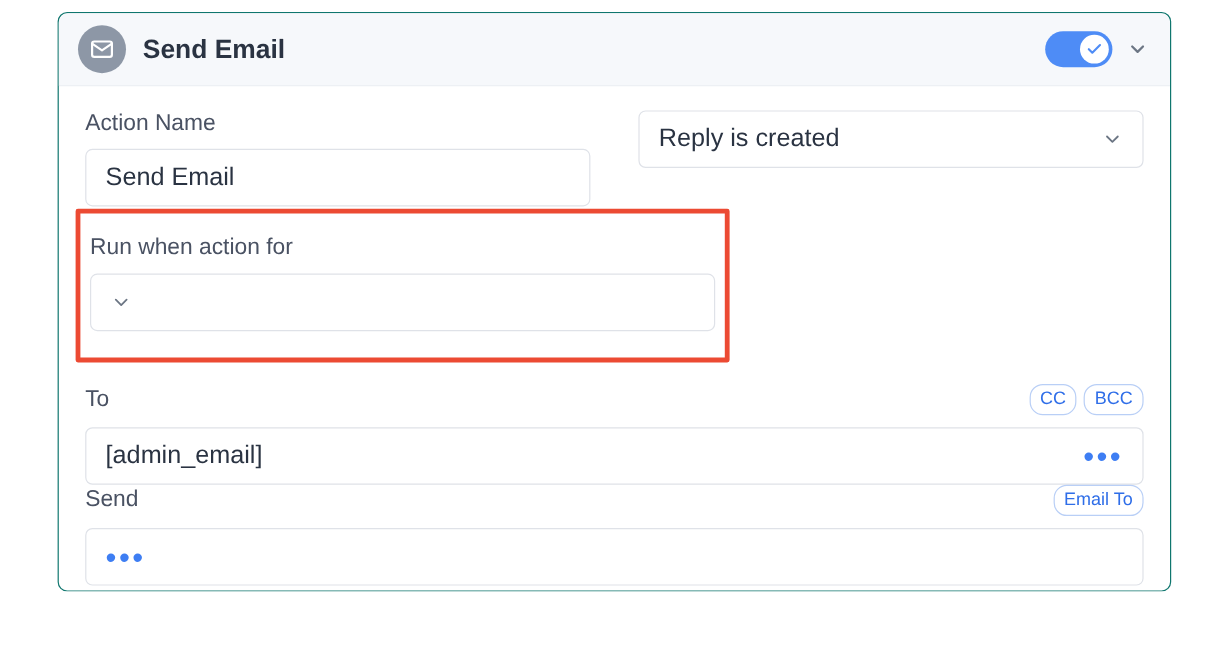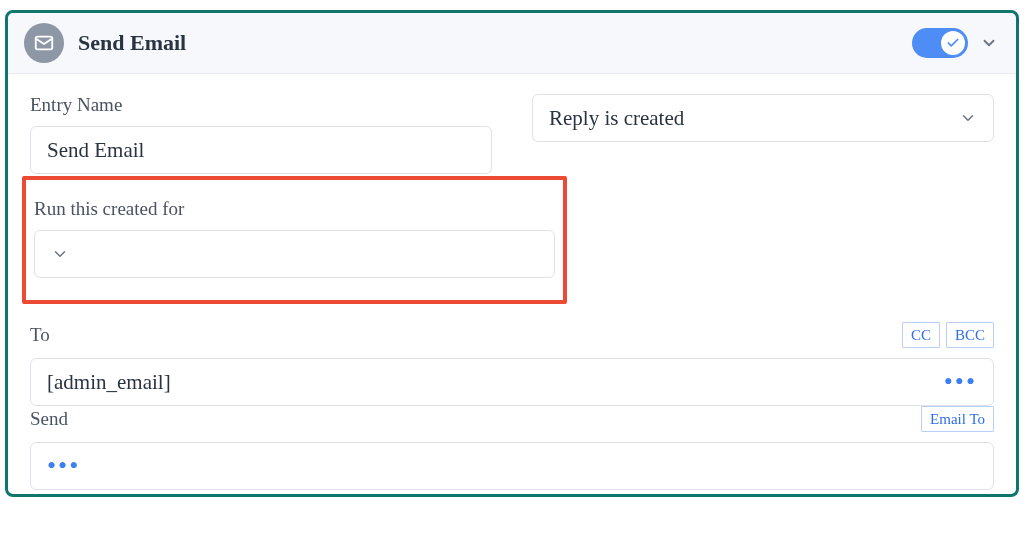--- a/index.html
+++ b/index.html
@@ -4,26 +4,25 @@
 <style>
   * { box-sizing: border-box; }
   html, body {
     margin: 0;
     padding: 0;
     font-family: -apple-system, BlinkMacSystemFont, "Segoe UI", Helvetica, Arial, sans-serif;
     color: #2a3342;
     background: #fff;
   }
   .panel {
-    width: 1014px;
+    width: 928px;
     margin: 10px auto 0 auto;
-    border: 3px solid #0f766e;
+    border: 1px solid #0f766e;
     border-radius: 8px;
     overflow: visible;
-    font-family: Liberation Serif, serif;
   }
   .panel-header {
     display: flex;
     align-items: center;
     padding: 10px 16px;
     background: #f6f8fb;
     border-bottom: 1px solid #e7eaef;
     border-radius: 8px 8px 0 0;
   }
   .icon-circle {
@@ -145,21 +144,21 @@
 
   .pill-group {
     display: flex;
     gap: 6px;
     align-items: center;
   }
   .pill {
     border: 1px solid #b9cff6;
     color: #2f6ee8;
     background: #fff;
-    border-radius: 1px;
+    border-radius: 11px;
     padding: 2px 8px;
     font-size: 15px;
     line-height: 20px;
     cursor: pointer;
     white-space: nowrap;
   }
 
   .sect {
   }
 
@@ -191,40 +190,40 @@
           <polyline points="6 9 12 15 18 9"></polyline>
         </svg>
       </div>
     </div>
   </div>
 
   <div class="panel-body">
 
     <div class="row">
       <div class="field">
-        <div class="label">Entry Name</div>
+        <div class="label">Action Name</div>
         <div class="input">
           <span class="value">Send Email</span>
         </div>
       </div>
       <div class="field">
         <div class="select">
           <span class="value">Reply is created</span>
           <span class="chev">
             <svg width="18" height="18" viewBox="0 0 24 24" fill="none" stroke="#6c7684" stroke-width="2" stroke-linecap="round" stroke-linejoin="round">
               <polyline points="6 9 12 15 18 9"></polyline>
             </svg>
           </span>
         </div>
       </div>
     </div>
 
     <div class="highlight-box">
       <div class="field half">
-        <div class="label">Run this created for</div>
+        <div class="label">Run when action for</div>
         <div class="select">
           <span class="chev">
             <svg width="18" height="18" viewBox="0 0 24 24" fill="none" stroke="#6c7684" stroke-width="2" stroke-linecap="round" stroke-linejoin="round">
               <polyline points="6 9 12 15 18 9"></polyline>
             </svg>
           </span>
         </div>
       </div>
     </div>
 

